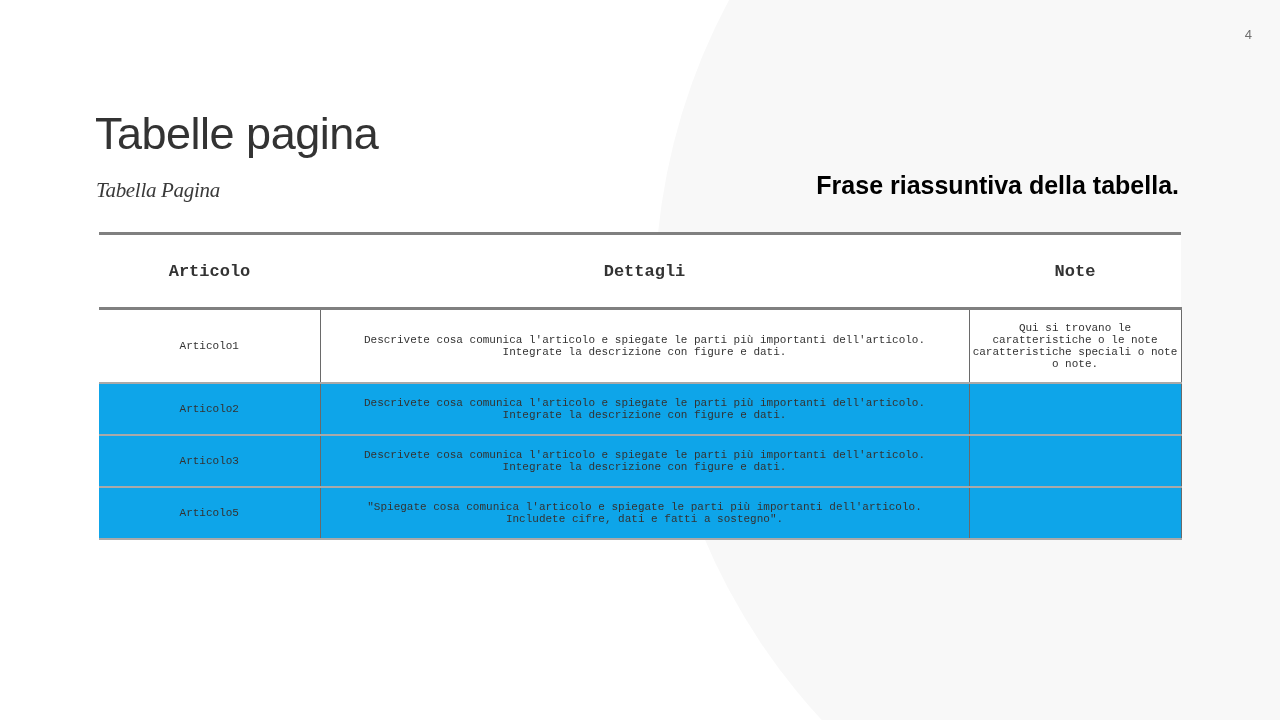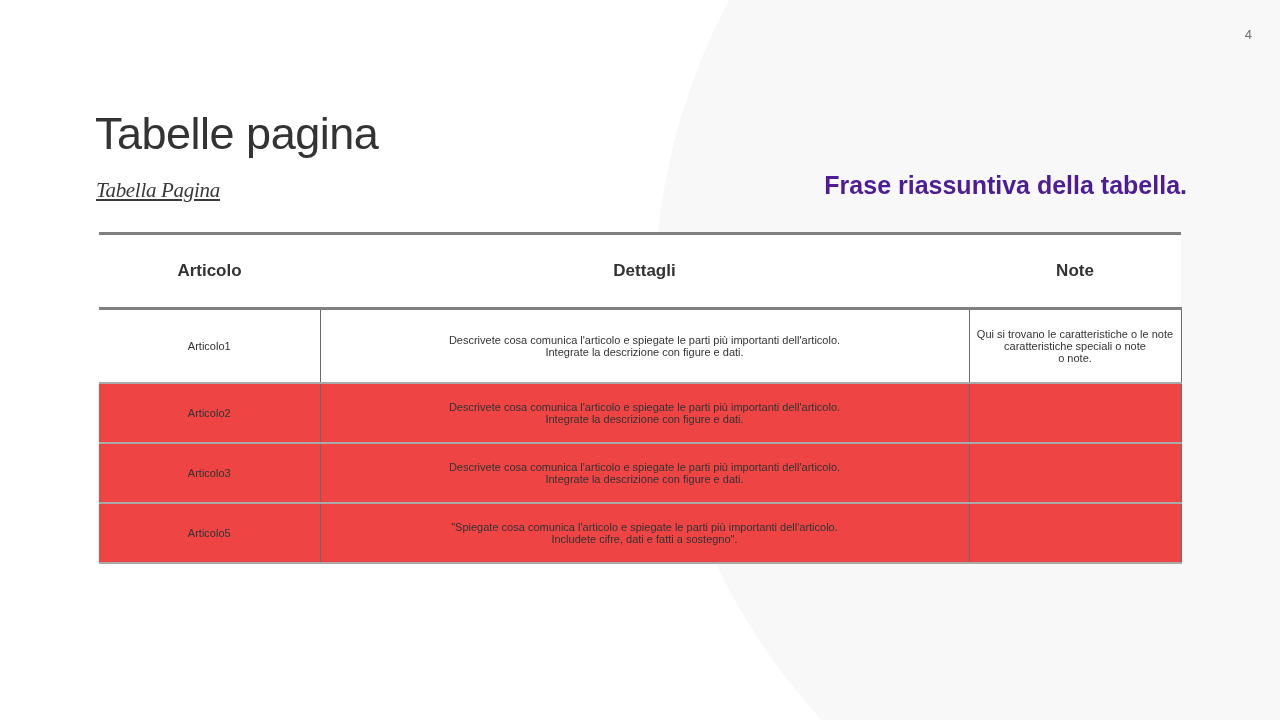--- a/index.html
+++ b/index.html
@@ -26,48 +26,47 @@
     .title {
       position: absolute; left: 95px; top: 108px;
       font-size: 45px; font-weight: 400; color: #333333;
       letter-spacing: -0.5px;
     }
     .subtitle {
       position: absolute; left: 96px; top: 178px;
       font-family: "Liberation Serif", "DejaVu Serif", serif;
       font-style: italic; font-size: 21px; color: #3a3a3a;
       letter-spacing: -0.3px;
-      text-decoration: underline;
     }
     .summary {
-      position: absolute; right: 93px; top: 171px;
-      font-size: 25px; font-weight: 700; color: #4c1d95;
+      position: absolute; right: 101px; top: 171px;
+      font-size: 25px; font-weight: 700; color: #000000;
     }
     .table-wrap {
       position: absolute; left: 99px; top: 232px; width: 1082px;
     }
     table {
-      width: 100%; border-collapse: collapse; table-layout: fixed;
+      width: 100%; border-collapse: collapse; table-layout: fixed; font-family: Liberation Mono, monospace;
     }
     thead tr {
       background: #ffffff;
       border-top: 3px solid #808080;
       border-bottom: 3px solid #808080;
     }
     th {
       height: 75px;
       font-size: 17px; font-weight: 700; color: #333333;
       text-align: center; vertical-align: middle;
     }
     col.c1 { width: 221px; }
     col.c2 { width: 649px; }
     col.c3 { width: 212px; }
     tbody tr {
-      height: 60px;
-      background: #ef4444;
+      height: 52px;
+      background: #0ea5e9;
       border-bottom: 2px solid #a9a9a9;
     }
     tbody tr:first-child { background: #ffffff; height: 74px; }
     td {
       font-size: 11px; color: #333333;
       text-align: center; vertical-align: middle;
       line-height: 12px;
       white-space: pre-line;
       padding: 0 3px;
     }

